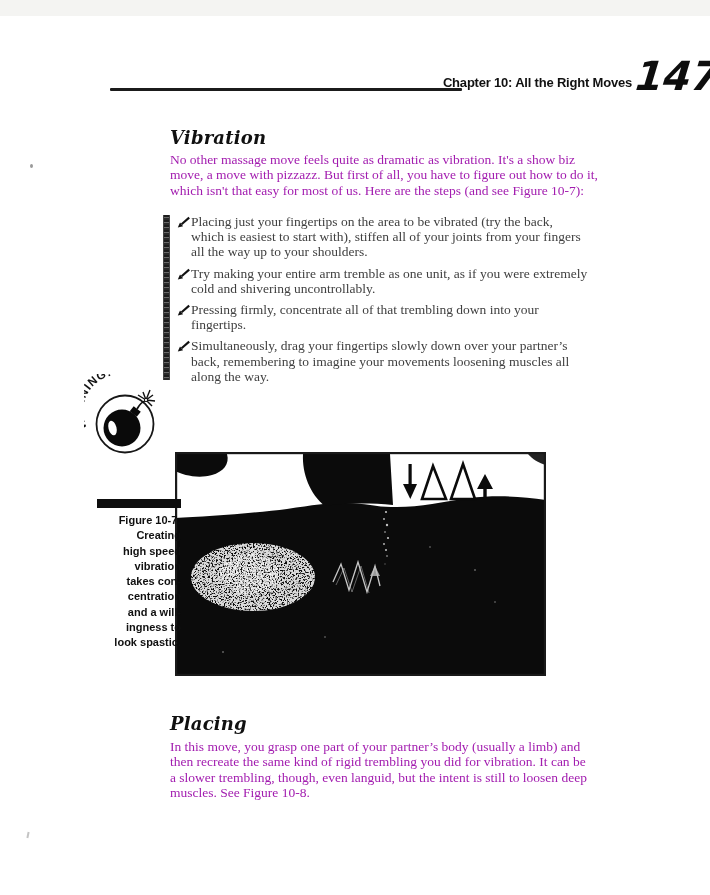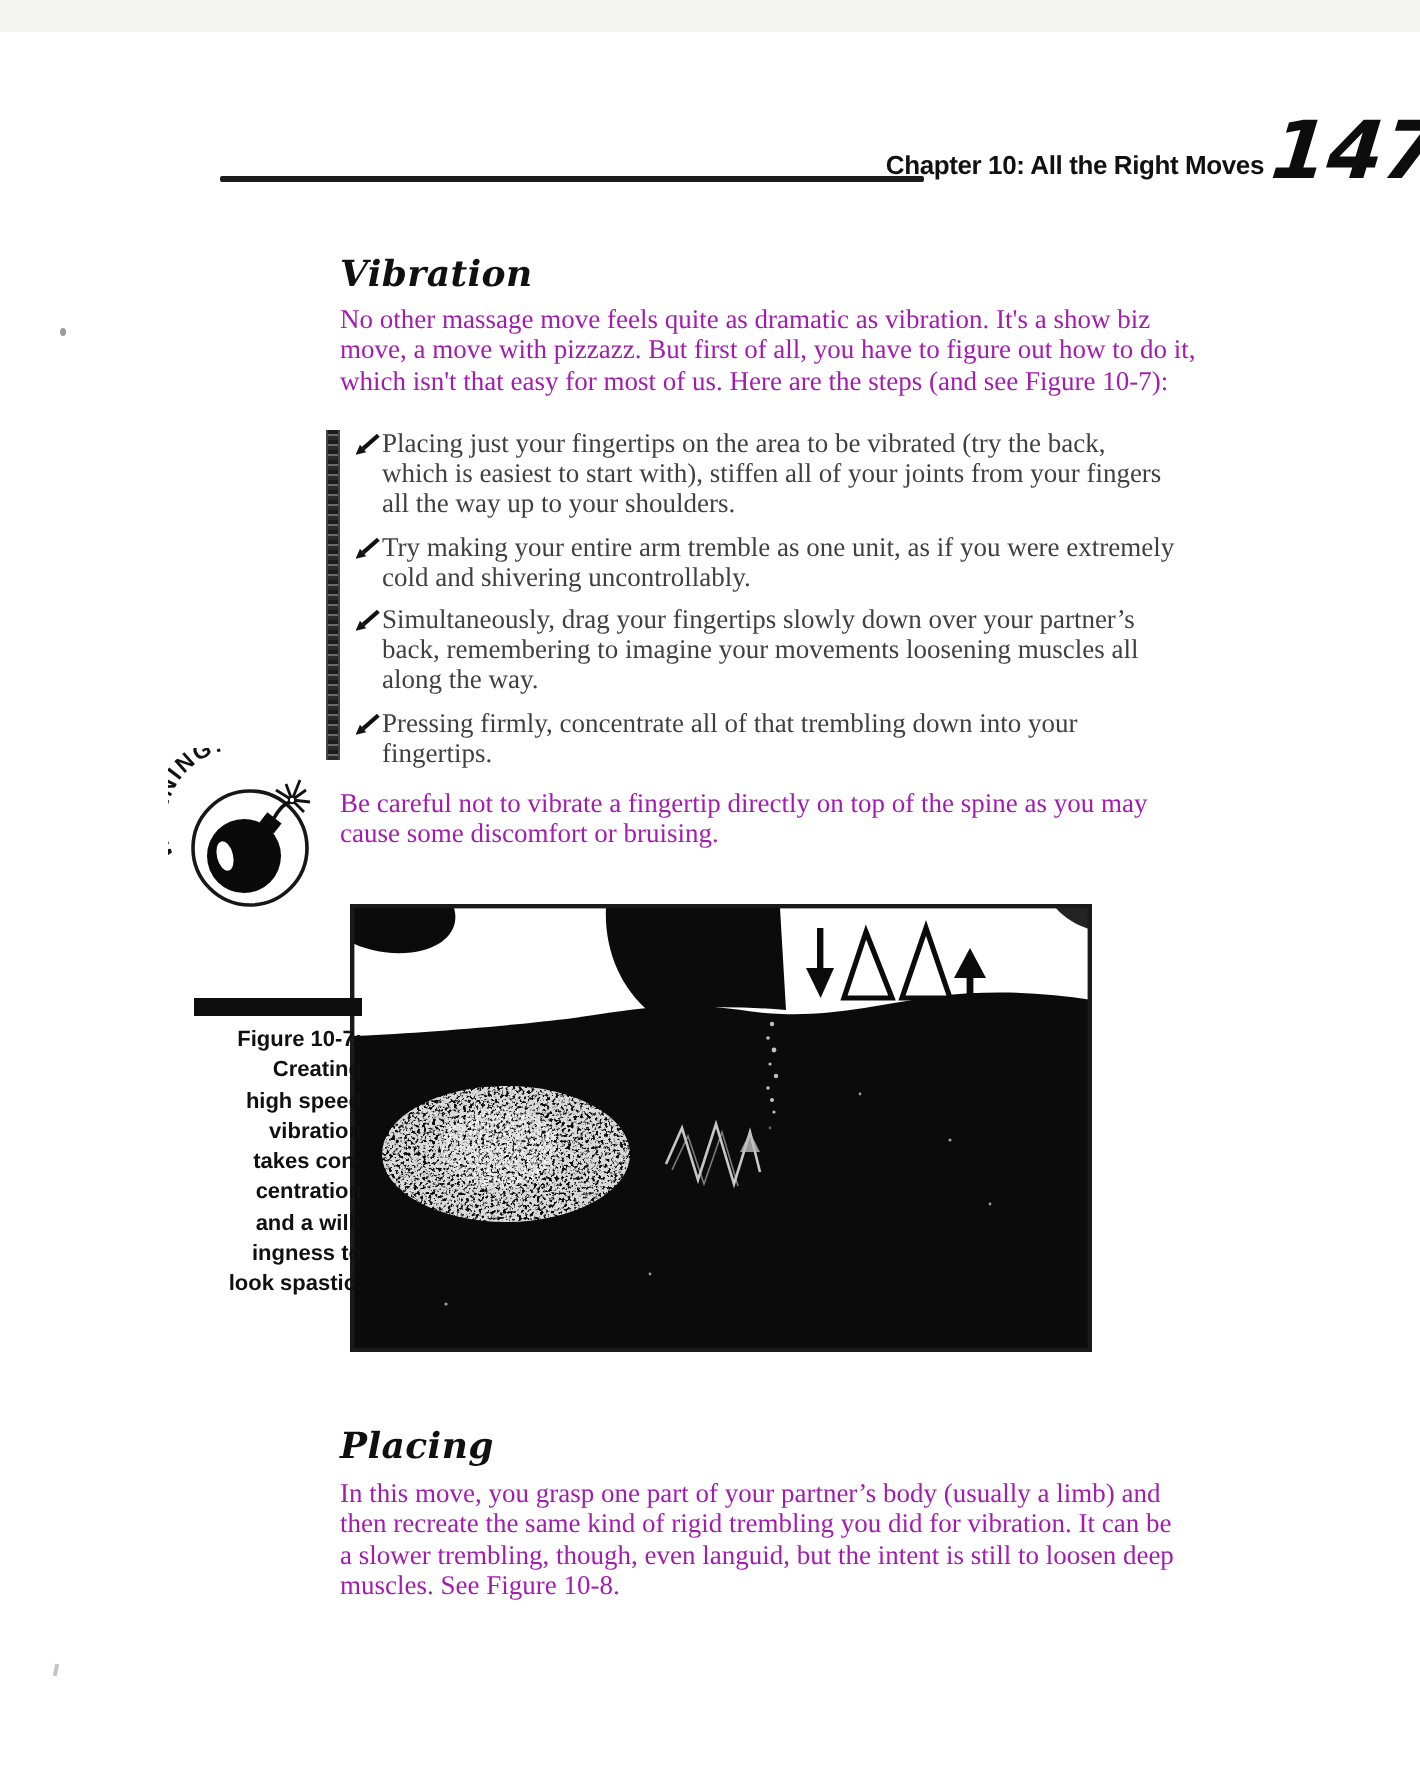--- a/index.html
+++ b/index.html
@@ -115,31 +115,31 @@
           <polygon points="1,14 3.7,7.9 7.5,12.5" fill="#111"></polygon>
         </svg>
       <div class="bullet-text preline">Try making your entire arm tremble as one unit, as if you were extremely
 cold and shivering uncontrollably.</div>
     </div>
     <div class="bullet">
       <svg class="bullet-marker" viewBox="0 0 16 16" width="13" height="13">
           <path d="M15,2 L5.6,10.2" stroke="#111" stroke-width="2.6" fill="none"></path>
           <polygon points="1,14 3.7,7.9 7.5,12.5" fill="#111"></polygon>
         </svg>
+      <div class="bullet-text preline">Pressing firmly, concentrate all of that trembling down into your
+fingertips.</div>
+    </div>
+    <div class="bullet">
+      <svg class="bullet-marker" viewBox="0 0 16 16" width="13" height="13">
+          <path d="M15,2 L5.6,10.2" stroke="#111" stroke-width="2.6" fill="none"></path>
+          <polygon points="1,14 3.7,7.9 7.5,12.5" fill="#111"></polygon>
+        </svg>
       <div class="bullet-text preline">Simultaneously, drag your fingertips slowly down over your partner’s
 back, remembering to imagine your movements loosening muscles all
 along the way.</div>
-    </div>
-    <div class="bullet">
-      <svg class="bullet-marker" viewBox="0 0 16 16" width="13" height="13">
-          <path d="M15,2 L5.6,10.2" stroke="#111" stroke-width="2.6" fill="none"></path>
-          <polygon points="1,14 3.7,7.9 7.5,12.5" fill="#111"></polygon>
-        </svg>
-      <div class="bullet-text preline">Pressing firmly, concentrate all of that trembling down into your
-fingertips.</div>
     </div>
   </div>
 
   <svg class="warning-icon" width="78" height="82" viewBox="0 0 78 82">
     <defs>
       <path id="warnArc" d="M3,54 A37,37 0 0 1 62,11" fill="none"></path>
     </defs>
     <text font-family="Liberation Sans, sans-serif" font-weight="bold" font-size="11.5" letter-spacing="1" fill="#111">
       <textPath href="#warnArc" startOffset="0">WARNING!</textPath>
     </text>
@@ -152,22 +152,20 @@
       <line x1="62" y1="26" x2="69" y2="21"></line>
       <line x1="62" y1="26" x2="71" y2="27"></line>
       <line x1="62" y1="26" x2="68" y2="32"></line>
       <line x1="62" y1="26" x2="59" y2="18"></line>
       <line x1="62" y1="26" x2="54" y2="21"></line>
       <line x1="62" y1="26" x2="66" y2="16"></line>
     </g>
     <circle cx="62" cy="26" r="1.6" fill="#fff" stroke="#111" stroke-width="1"></circle>
   </svg>
 
-  <div class="body-text preline" id="warning-text">Be careful not to vibrate a fingertip directly on top of the spine as you may
-cause some discomfort or bruising.</div>
 
   <svg class="figure-image" viewBox="0 0 371 224">
     <defs>
       <filter id="speckle" x="-20%" y="-20%" width="140%" height="140%">
         <feTurbulence type="fractalNoise" baseFrequency="0.65" numOctaves="3" seed="7" result="n"></feTurbulence>
         <feColorMatrix in="n" type="matrix" values="0 0 0 0 1  0 0 0 0 1  0 0 0 0 1  4 4 4 0 -5" result="dots"></feColorMatrix>
         <feComposite in="dots" in2="SourceAlpha" operator="in"></feComposite>
       </filter>
       <filter id="speckle2" x="-20%" y="-20%" width="140%" height="140%">
         <feTurbulence type="fractalNoise" baseFrequency="0.8" numOctaves="2" seed="21" result="n2"></feTurbulence>

